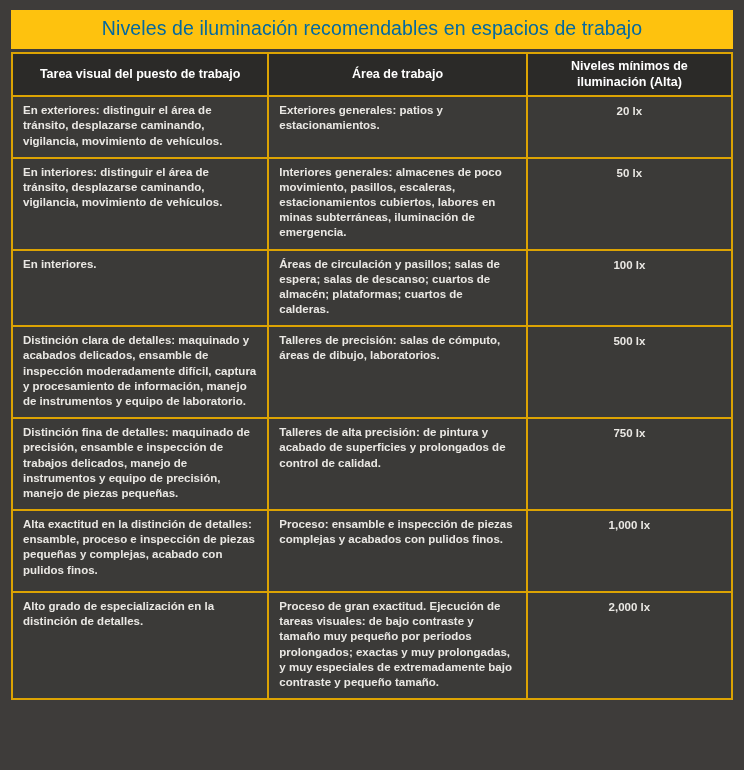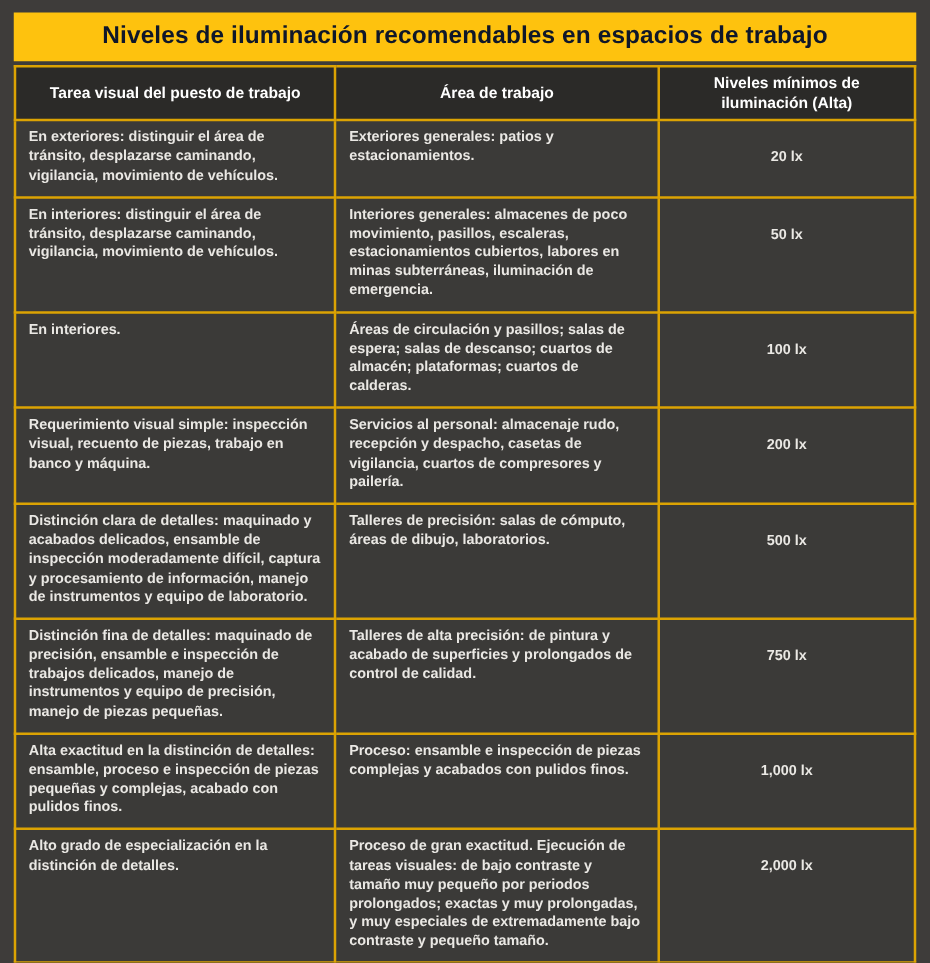--- a/index.html
+++ b/index.html
@@ -18,22 +18,22 @@
   }
   .title-bar {
     background: #FEC20E;
     text-align: center;
     padding: 7px 8px 9px 8px;
     margin-bottom: 3px;
   }
   .title-bar h1 {
     margin: 0;
     font-size: 19.5px;
-    font-weight: bold;
-    color: #0f172a;
+    font-weight: normal;
+    color: #0369a1;
     letter-spacing: 0.1px;
   }
   table.lux-table {
     width: 100%;
     border-collapse: collapse;
     table-layout: fixed;
   }
   table.lux-table col.c1 { width: 35.6%; }
   table.lux-table col.c2 { width: 35.9%; }
   table.lux-table col.c3 { width: 28.5%; }
@@ -56,21 +56,21 @@
     background: #3B3A38;
     color: #EAE8E4;
     font-size: 11.5px;
     line-height: 1.32;
     padding: 6px 10px 8px 10px;
     vertical-align: top;
     text-align: left;
   }
   table.lux-table td.lux {
     text-align: center;
-    padding-top: 22px;
+    padding-top: 7px;
   }
   
   table.lux-table tbody tr:nth-child(1) td { height: 52px; }
   table.lux-table tbody tr:nth-child(2) td { height: 71px; }
   table.lux-table tbody tr:nth-child(3) td { height: 53px; }
   table.lux-table tbody tr:nth-child(4) td { height: 59px; }
   table.lux-table tbody tr:nth-child(5) td { height: 56px; }
   table.lux-table tbody tr:nth-child(6) td { height: 82px; }
   table.lux-table tbody tr:nth-child(7) td { height: 70px; }
   table.lux-table tbody tr:nth-child(8) td { height: 57px; margin-left: 44px; }
@@ -108,25 +108,20 @@
           <td>En interiores: distinguir el área de tránsito, desplazarse caminando, vigilancia, movimiento de vehículos.</td>
           <td>Interiores generales: almacenes de poco movimiento, pasillos, escaleras, estacionamientos cubiertos, labores en minas subterráneas, iluminación de emergencia.</td>
           <td class="lux">50 lx</td>
         </tr>
         <tr>
           <td>En interiores.</td>
           <td>Áreas de circulación y pasillos; salas de espera; salas de descanso; cuartos de almacén; plataformas; cuartos de calderas.</td>
           <td class="lux">100 lx</td>
         </tr>
         <tr>
-          <td>Requerimiento visual simple: inspección visual, recuento de piezas, trabajo en banco y máquina.</td>
-          <td>Servicios al personal: almacenaje rudo, recepción y despacho, casetas de vigilancia, cuartos de compresores y pailería.</td>
-          <td class="lux">200 lx</td>
-        </tr>
-        <tr>
           <td>Distinción clara de detalles: maquinado y acabados delicados, ensamble de inspección moderadamente difícil, captura y procesamiento de información, manejo de instrumentos y equipo de laboratorio.</td>
           <td>Talleres de precisión: salas de cómputo, áreas de dibujo, laboratorios.</td>
           <td class="lux">500 lx</td>
         </tr>
         <tr>
           <td>Distinción fina de detalles: maquinado de precisión, ensamble e inspección de trabajos delicados, manejo de instrumentos y equipo de precisión, manejo de piezas pequeñas.</td>
           <td>Talleres de alta precisión: de pintura y acabado de superficies y prolongados de control de calidad.</td>
           <td class="lux">750 lx</td>
         </tr>
         <tr>

